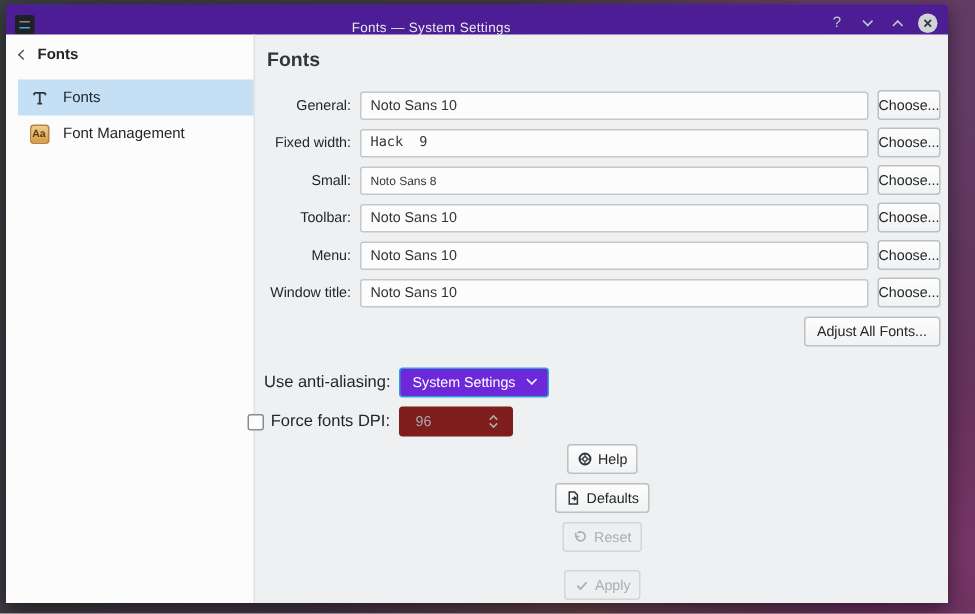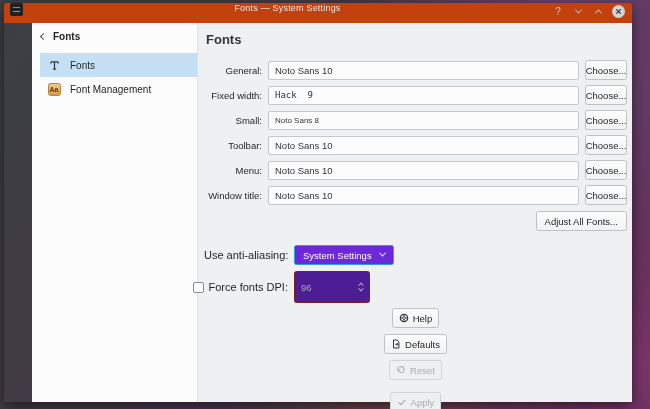--- a/index.html
+++ b/index.html
@@ -14,22 +14,22 @@
     position:relative;
   }
   .window {
     position:absolute; left:4px; top:3px; width:628px; height:399px;
     box-shadow:0 4px 14px rgba(0,0,0,.55);
     border-radius:3px 3px 0 0;
     display:flex; flex-direction:column;
   }
   
   .titlebar {
-    height:20px; background:#c2410c; border-radius:3px 3px 0 0;
-    display:flex; align-items:flex-start; padding:0 6px; flex:0 0 auto;
+    height:20px; background:#4c1d95; border-radius:3px 3px 0 0;
+    display:flex; align-items:flex-end; padding:0 6px; flex:0 0 auto;
     color:#cfd4d8;
   }
   .titlebar .app-icon {
     width:13px; height:13px; border-radius:2px; background:#1e2225;
     display:inline-flex; align-items:center; justify-content:center; margin-right:6px;
   }
   .titlebar .app-icon i { display:block; width:7px; height:5px;
     border-top:1.5px solid #7f8c8d; border-bottom:1.5px solid #3daee9; }
   .titlebar .title {
     flex:1; text-align:center; font-size:9px; color:#e8eaec; letter-spacing:.2px;
@@ -38,21 +38,21 @@
     justify-content:center; margin-left:4px; color:#c4c9cd; font-size:10px; }
   .chev { display:inline-block; width:5px; height:5px;
     border-right:1.4px solid currentColor; border-bottom:1.4px solid currentColor; }
   .chev.down { transform:rotate(45deg) translate(-1px,-1px); }
   .chev.up { transform:rotate(-135deg) translate(-1px,-1px); }
   .chev.left { transform:rotate(135deg); }
   .close-circle { width:13px; height:13px; border-radius:50%; background:#cfd4d7;
     display:inline-flex; align-items:center; justify-content:center; }
   .close-circle svg { display:block; }
   
-  .content { flex:1; display:flex; min-height:0;margin-left:28px; }
+  .content { flex:1; display:flex; min-height:0; }
   .sidebar { width:166px; background:#fcfcfc; flex:0 0 auto; display:flex; flex-direction:column;
     border-right:1px solid #dfe1e3; }
   .sb-header { height:26px; display:flex; align-items:center; gap:7px; padding:0 9px;
     color:#232629; }
   .sb-header .chev { color:#4d545a; }
   .sb-header .sb-title { font-size:10px; font-weight:bold; }
   .sb-list { padding-top:4px; }
   .sb-item { height:24px; display:flex; align-items:center; gap:9px;
     margin-left:8px; padding-left:7px; font-size:10px; color:#232629; }
   .sb-item.selected { background:#c5e0f4; }
@@ -85,21 +85,21 @@
   .aa-block { margin-top:14px; display:grid; grid-template-columns:84px auto auto;
     column-gap:6px; row-gap:6px; align-items:center; justify-content:start; }
   .aa-label { font-size:11px; color:#232629; text-align:right; white-space:nowrap; }
   .combo { height:20px; background:#6d28d9; border:1px solid #2e9fd9; border-radius:2.5px;
     color:#ffffff; font-size:9.5px; display:inline-flex; align-items:center; gap:8px;
     padding:0 8px; min-width:78px; }
   .combo .chev { color:#eaf6fd; margin-top:-2px; }
   .dpi-left { display:flex; align-items:center; justify-content:flex-end; gap:5px; }
   .checkbox { width:11px; height:11px; background:#fcfcfc; border:1px solid #878e93;
     border-radius:2px; flex:0 0 auto; }
-  .spin { height:32px; width:76px; background:#4c1d95; border:1px solid #7f1d1d;
+  .spin { height:20px; width:76px; background:#7f1d1d; border:5px solid #7f1d1d;
     border-radius:2.5px; display:flex; align-items:center; padding:0 6px;
     font-size:9.5px; color:#a7acb0; }
   .spin .val { flex:1; }
   .spin .arrows { display:flex; flex-direction:column; gap:2px; color:#aeb3b7; }
   .spin .chev { width:4px; height:4px; border-width:1.2px; }
   
   .footer { margin-top:auto; display:flex; align-items:center; gap:6px;
     padding:5px 0 6px 0;flex-direction:column; }
   .footer .spacer { flex:1; }
   .icon-svg { display:inline-flex; }

